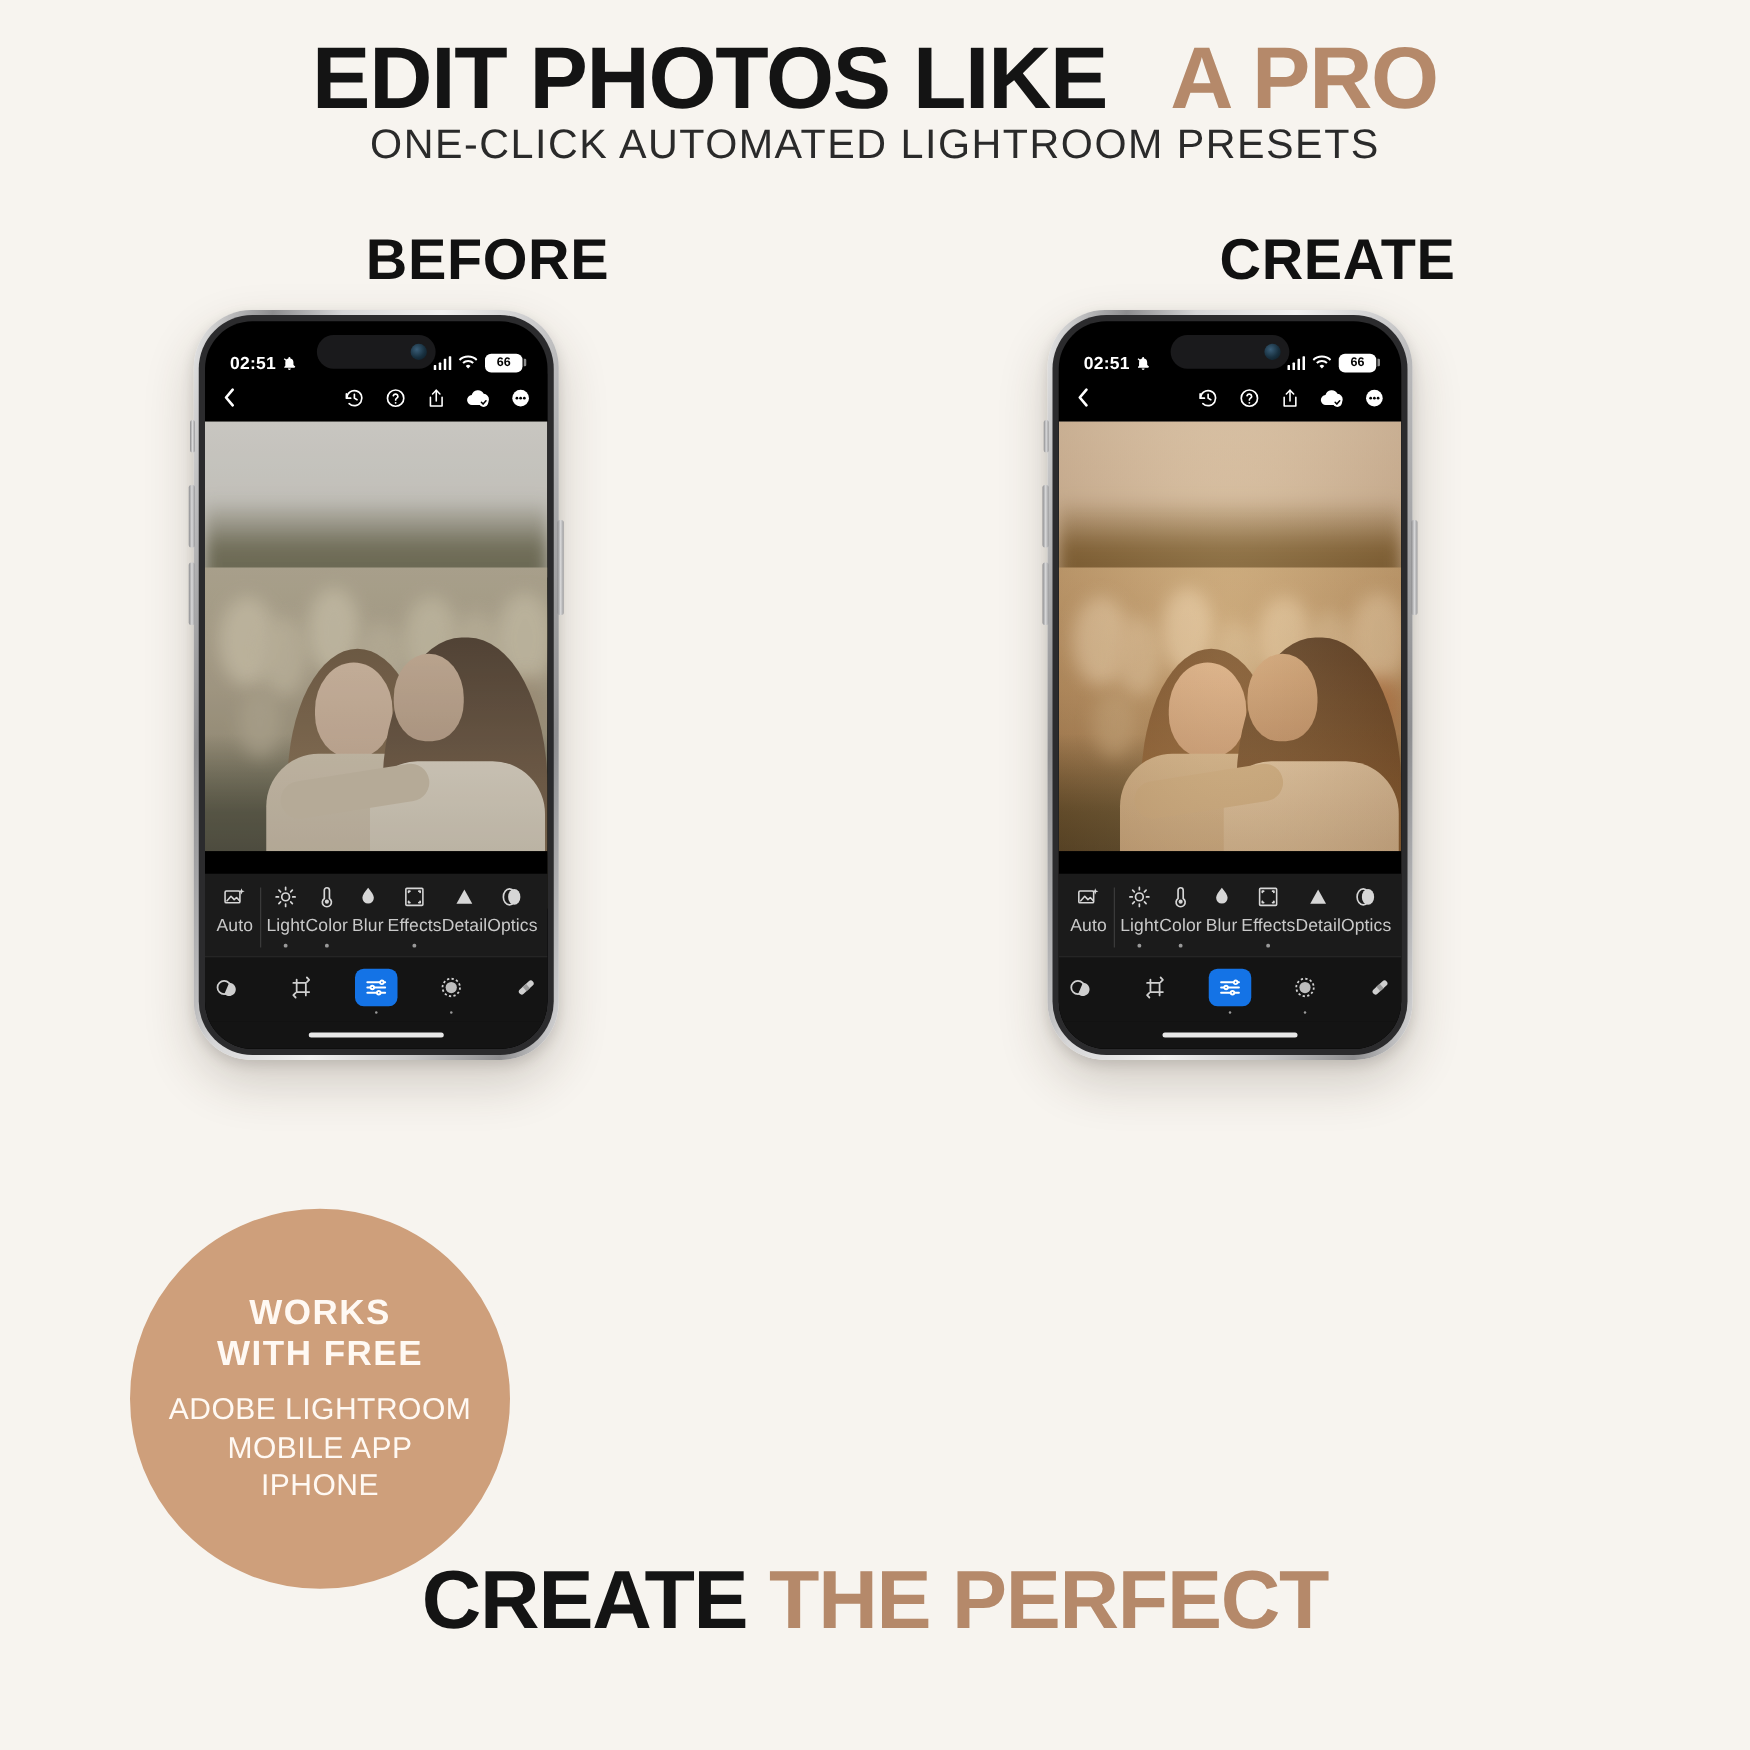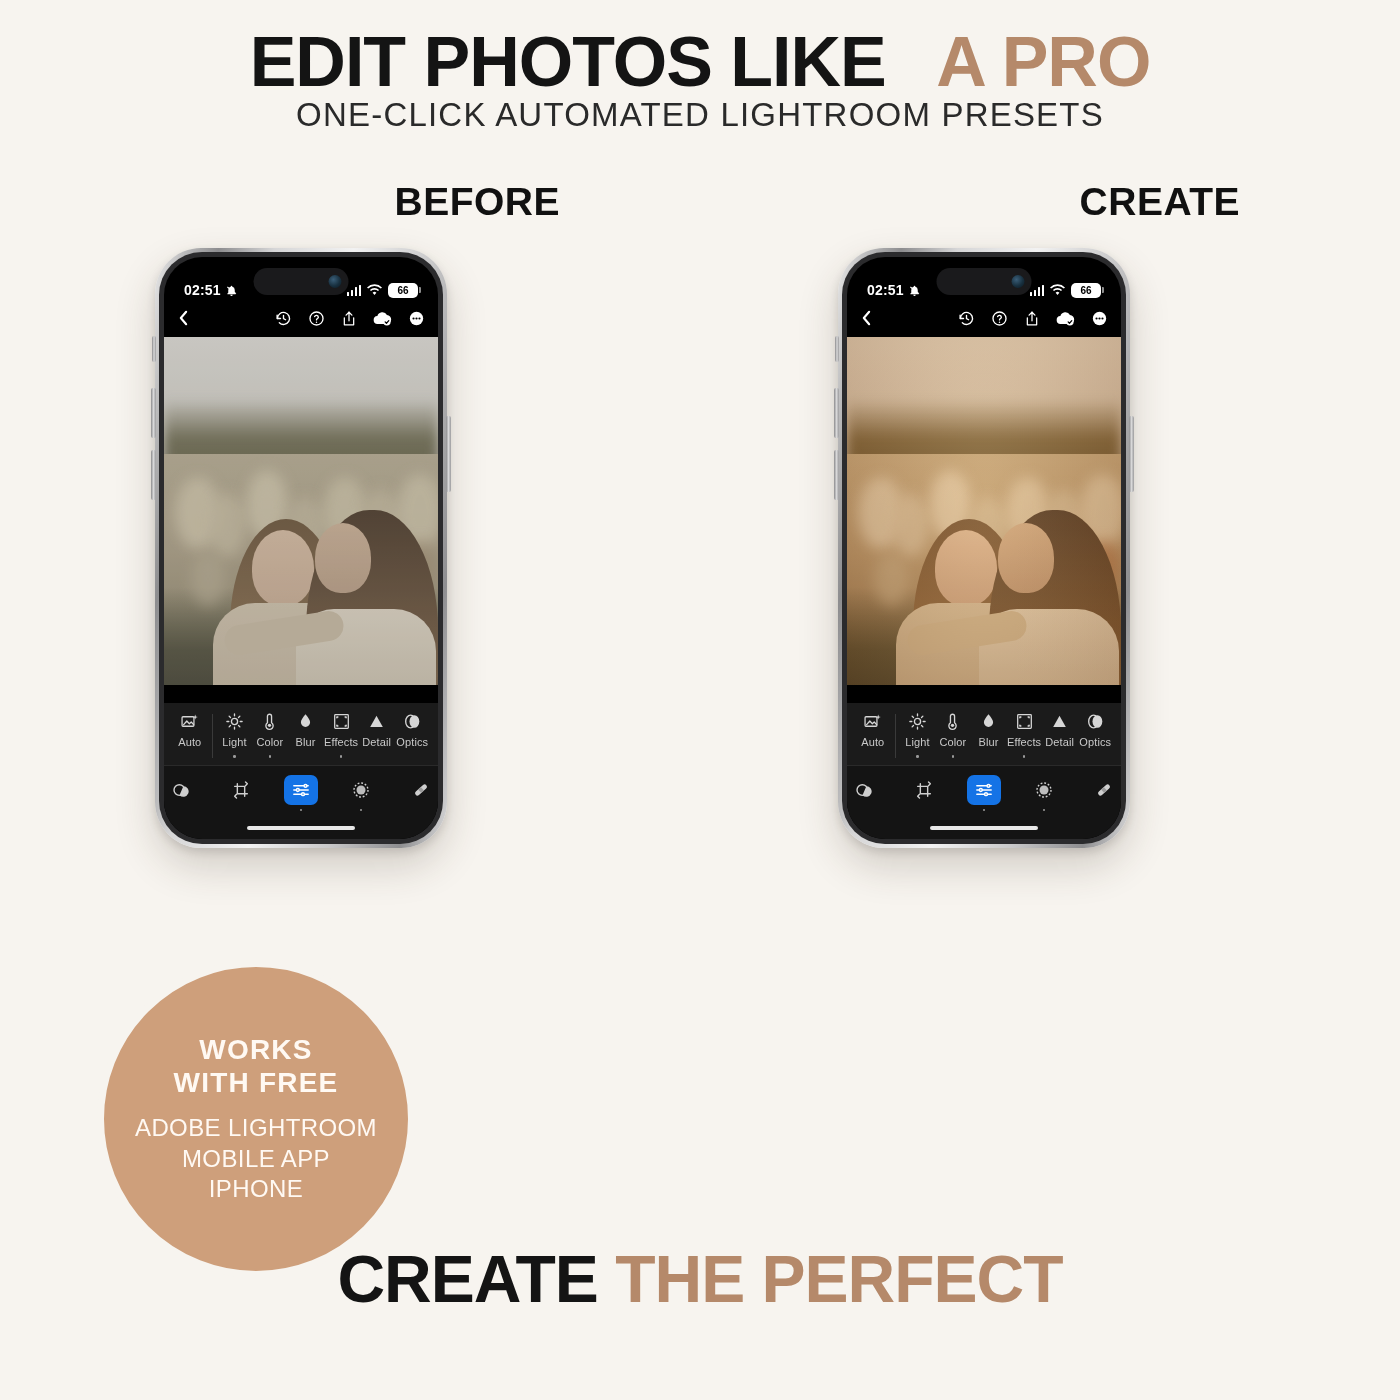--- a/index.html
+++ b/index.html
@@ -33,25 +33,25 @@
     font-size: 33px;
     font-weight: 300;
     letter-spacing: 1.2px;
     color: #2a2a2a;
     white-space: nowrap;
   }
 
   .label-before, .label-after {
     position: absolute;
     top: 180px;
-    font-size: 39px;
+    font-size: 46px;
     font-weight: 700;
     letter-spacing: 0.5px;
     color: #111;
-    text-align: right;
+    text-align: center;
   }
   .label-before { left: 220px; width: 340px; }
   .label-after  { left: 900px; width: 340px; }
 
   .headline-bottom {
     position: absolute;
     top: 1245px; left: 0; width: 1400px;
     text-align: center;
     font-size: 66px;
     font-weight: 700;
@@ -211,21 +211,21 @@
     background: #1b1b1b;
     padding: 9px 8px 7px 8px;
     border-bottom: 1px solid #2a2a2a;
   }
   .tool {
     flex: 1;
     display: flex; flex-direction: column; align-items: center; gap: 5px;
     position: relative;
   }
   .tool .t-label {
-    font-size: 11px; color: #c9c9c9; letter-spacing: 0.1px;
+    font-size: 14px; color: #c9c9c9; letter-spacing: 0.1px;
   }
   .tool .t-dot {
     width: 2.5px; height: 2.5px; border-radius: 50%;
     background: #9a9a9a; margin-top: 2px;
   }
   .tool-divider {
     width: 1px; align-self: stretch; background: #3a3a3a; margin: 2px 4px 0 4px;
   }
 
   .mode-row {

